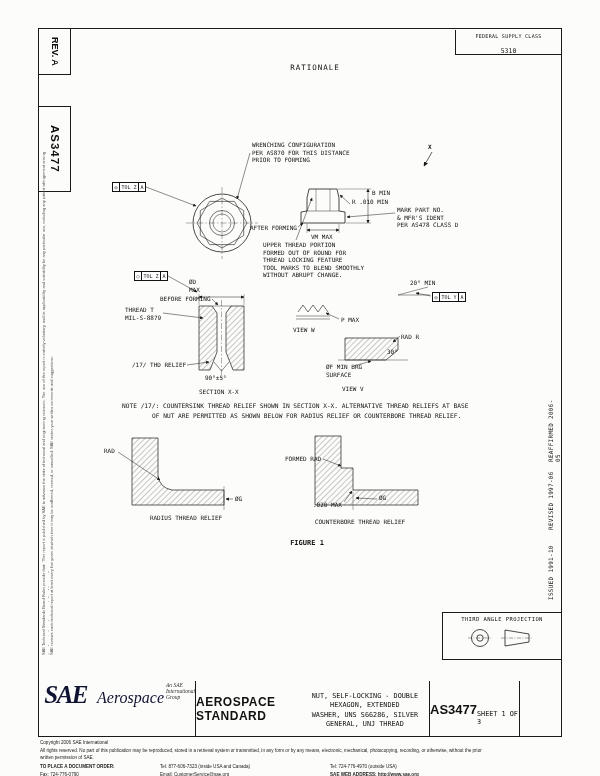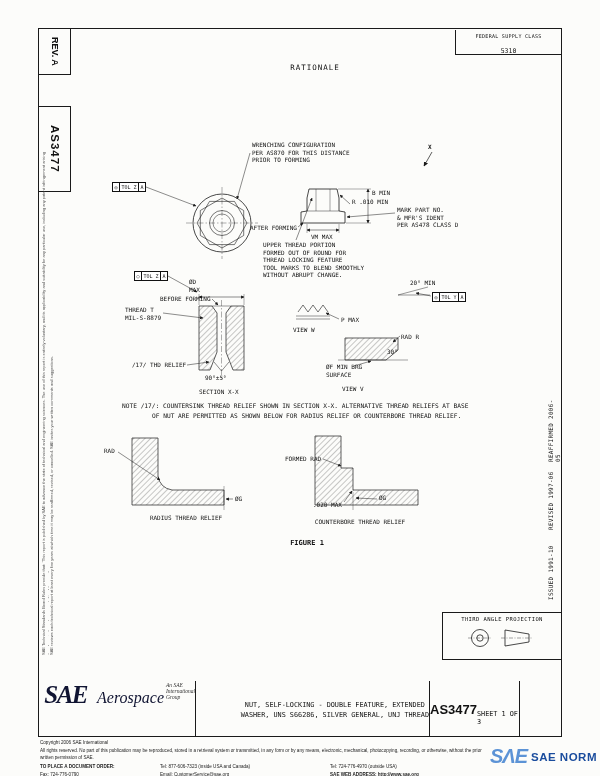--- a/index.html
+++ b/index.html
@@ -254,22 +254,23 @@
 
   <div class="abs tblock">
     <div class="tb-cell tb-logo">
       <div class="logo-row">
         <span class="logo-sae">SAE</span>
         <span class="logo-aero">Aerospace</span>
       </div>
       <div class="logo-tag">An SAE International Group</div>
     </div>
     <div class="tb-cell tb-center">
+      <div class="tb-type">AEROSPACE STANDARD</div>
       <div class="tb-sub">
-        <div>NUT, SELF-LOCKING - DOUBLE FEATURE, EXTENDED</div>
+        <div>NUT, SELF-LOCKING - DOUBLE HEXAGON, EXTENDED</div>
         <div>WASHER, UNS S66286, SILVER GENERAL, UNJ THREAD</div>
       </div>
     </div>
     <div class="tb-cell tb-num">
       <div class="n">AS3477</div>
       <div class="s">SHEET 1 OF 3</div>
     </div>
   </div>
 
   <div class="abs copy">
@@ -278,18 +279,14 @@
     <div class="ordergrid">
       <span class="ob">TO PLACE A DOCUMENT ORDER:</span>
       <span>Tel: 877-606-7323 (inside USA and Canada)</span>
       <span>Tel: 724-776-4970 (outside USA)</span>
       <span>Fax: 724-776-0790</span>
       <span>Email: CustomerService@sae.org</span>
       <span class="ob">SAE WEB ADDRESS: http://www.sae.org</span>
     </div>
   </div>
 
-  <div class="abs wm">
-    <span class="wm-glyph">SΛE</span>
-    <span class="wm-text">SAE NORM</span>
-  </div>
 
 </div>
 
 </body></html>

